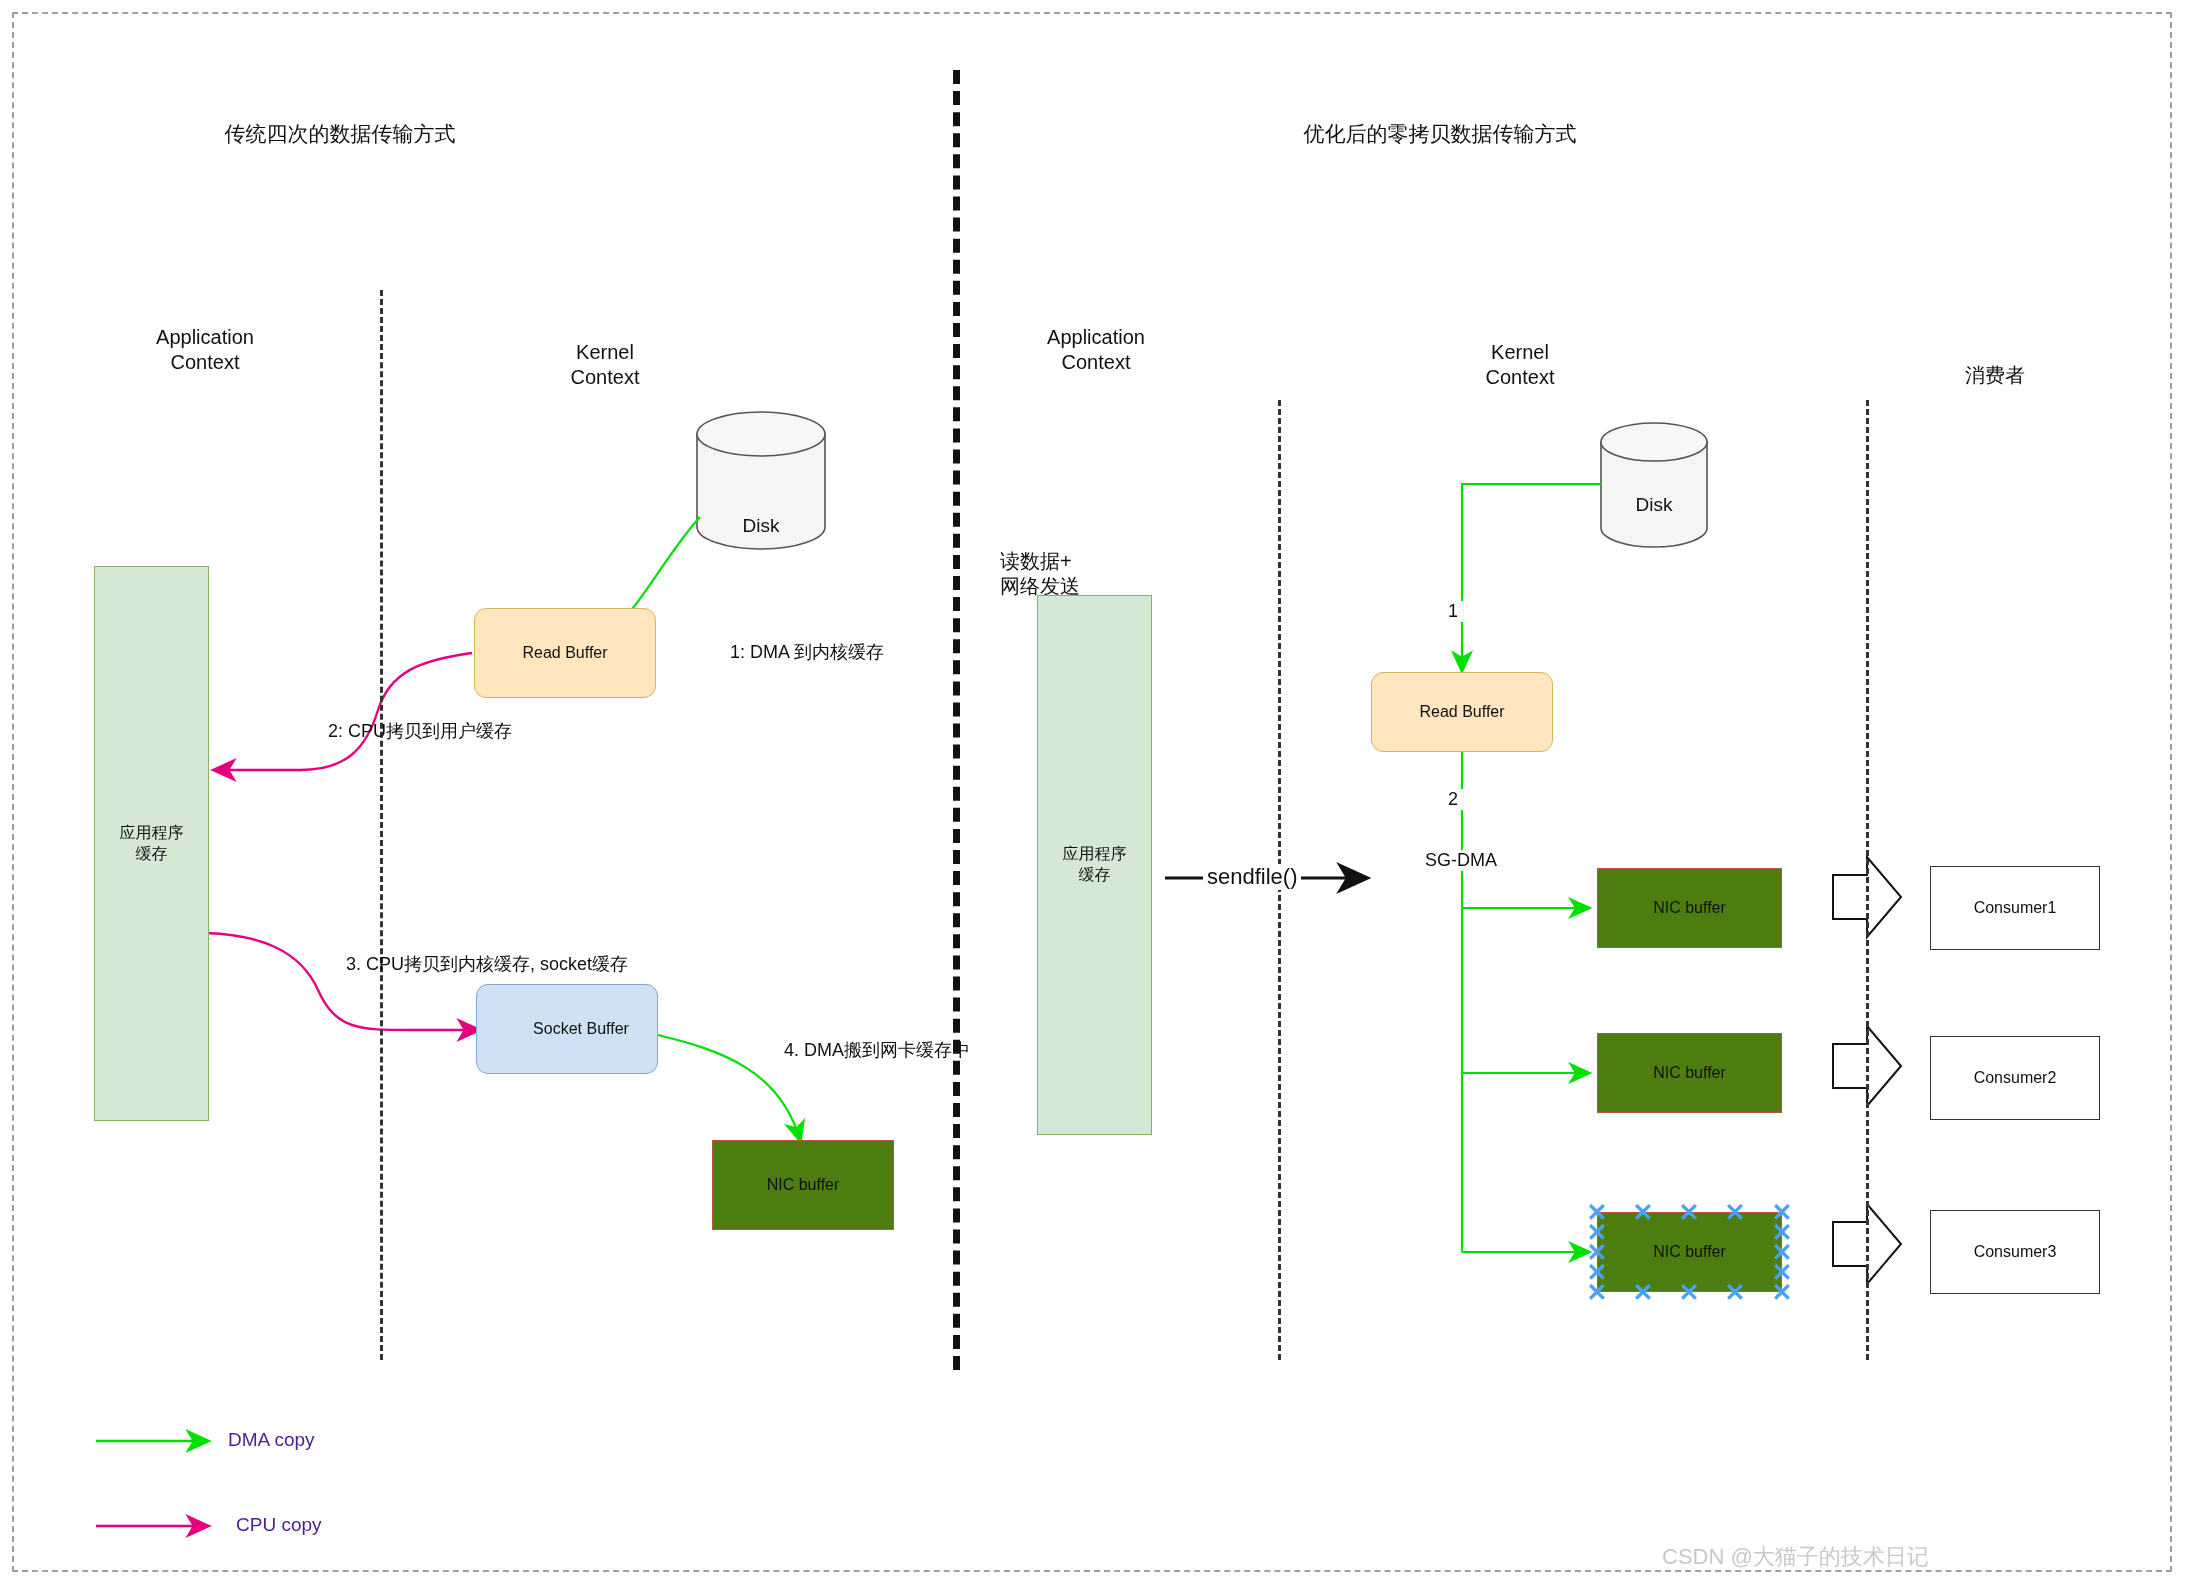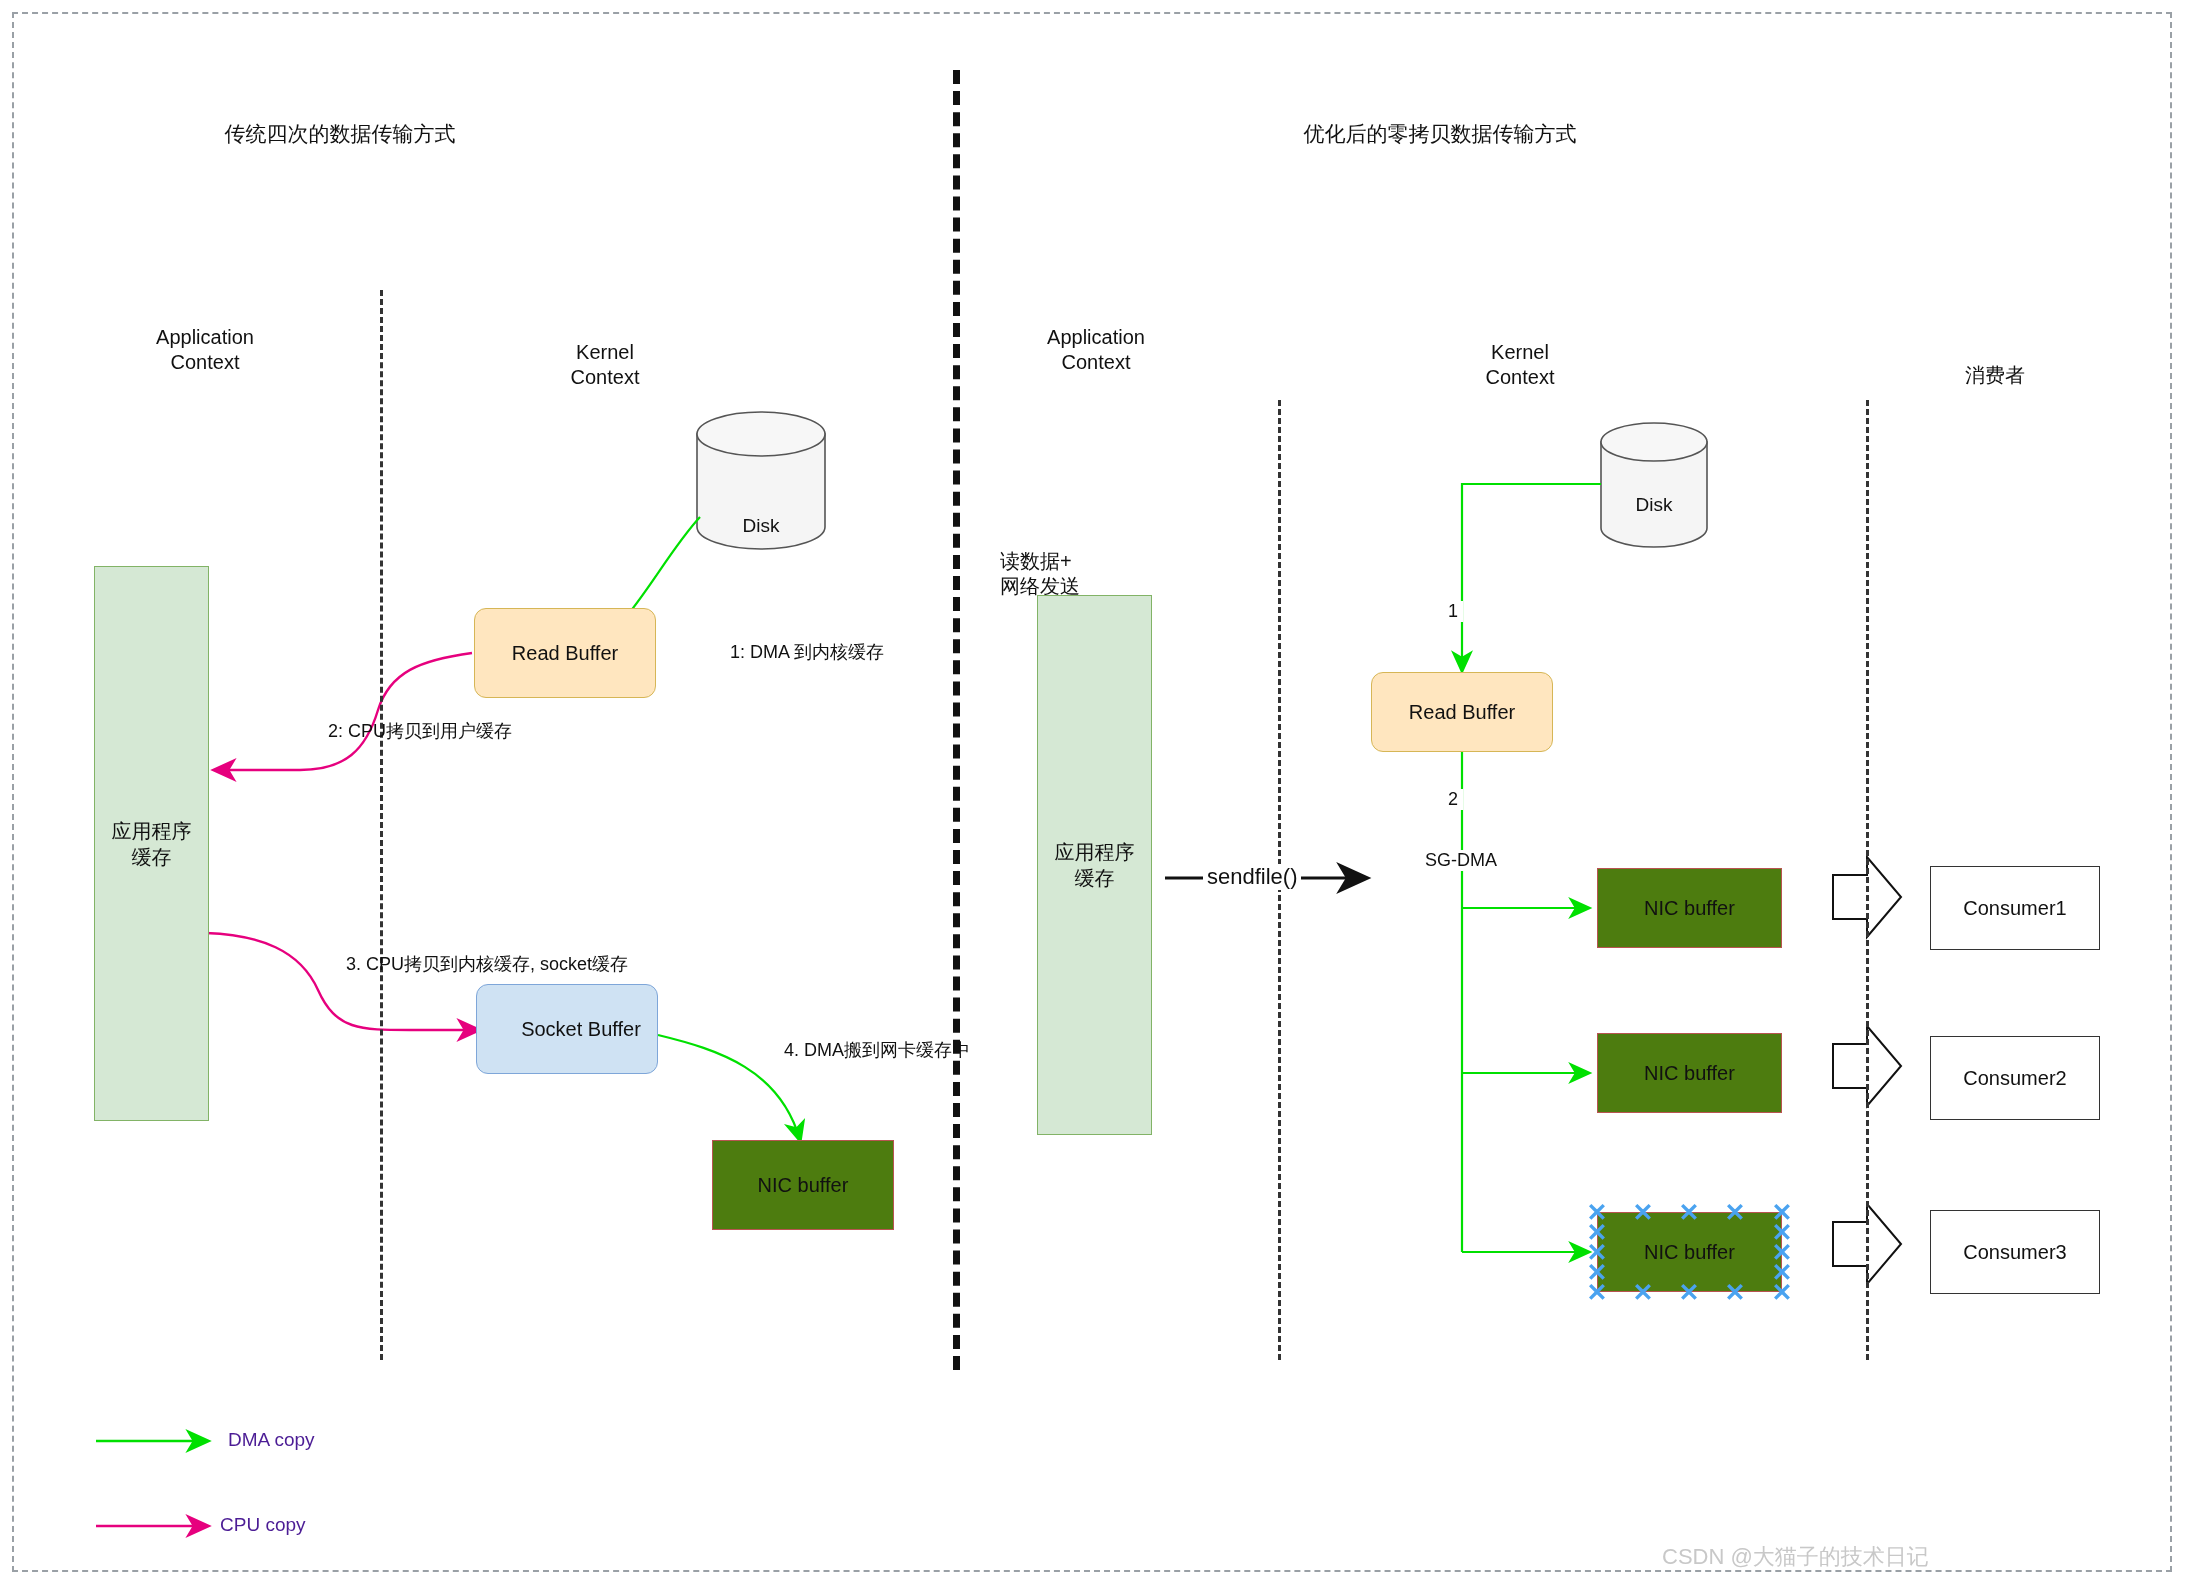--- a/index.html
+++ b/index.html
@@ -57,21 +57,21 @@
     text-align: center;
     line-height: 1.25;
     white-space: pre-line;
   }
   .box {
     position: absolute;
     box-sizing: border-box;
     display: flex;
     align-items: center;
     justify-content: center;
-    font-size: 20px;
+    font-size: 16px;
     color: #111;
     text-align: center;
     line-height: 1.3;
     white-space: pre-line;
   }
   .box-green {
     background: #d5e8d4;
     border: 1.5px solid #82b366;
   }
   .box-yellow {
@@ -287,17 +287,17 @@
   <div class="edge-label" style="left:1203px; top:864px; font-size:22px; background:#ffffff; padding:0 4px;">sendfile()</div>
 
   <div class="edge-label" style="left:1443px; top:601px; background:#ffffff; padding:0 5px;">1</div>
 
   <div class="edge-label" style="left:1443px; top:789px; background:#ffffff; padding:0 5px;">2</div>
 
   <div class="edge-label" style="left:1420px; top:850px; background:#ffffff; padding:0 5px;">SG-DMA</div>
 
   <div class="legend-text" style="left:228px; top:1429px;">DMA copy</div>
 
-  <div class="legend-text" style="left:220px; top:1514px;text-align:center;">CPU copy</div>
+  <div class="legend-text" style="left:236px; top:1514px;text-align:center;">CPU copy</div>
 
   <div class="watermark" style="left:1662px; top:1542px;">CSDN @大猫子的技术日记</div>
 
 </div>
 
 </body></html>

